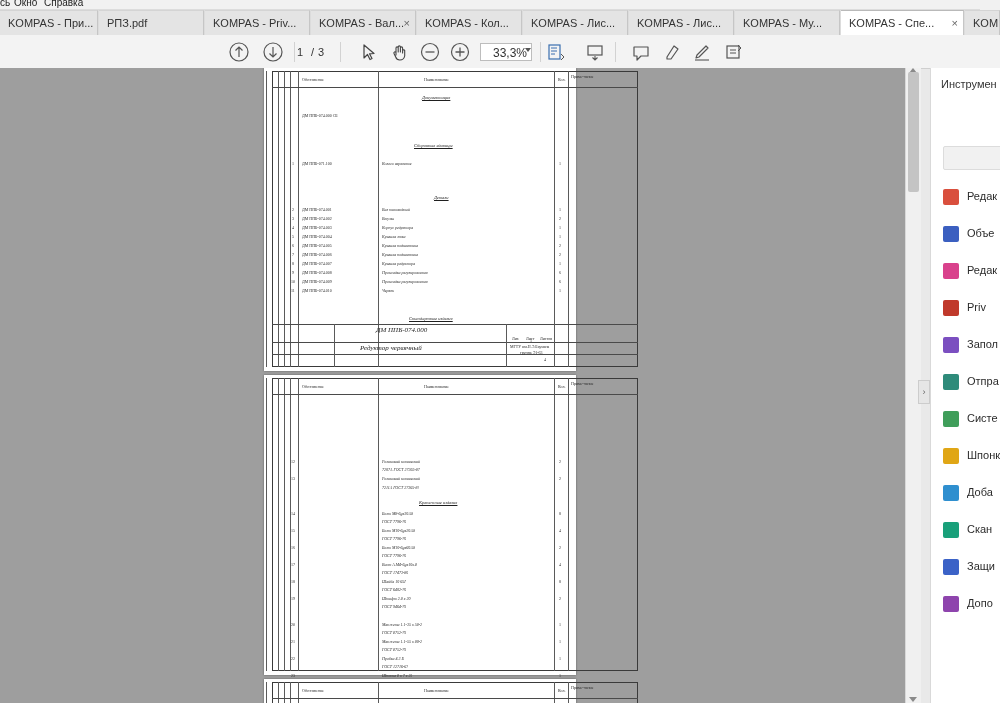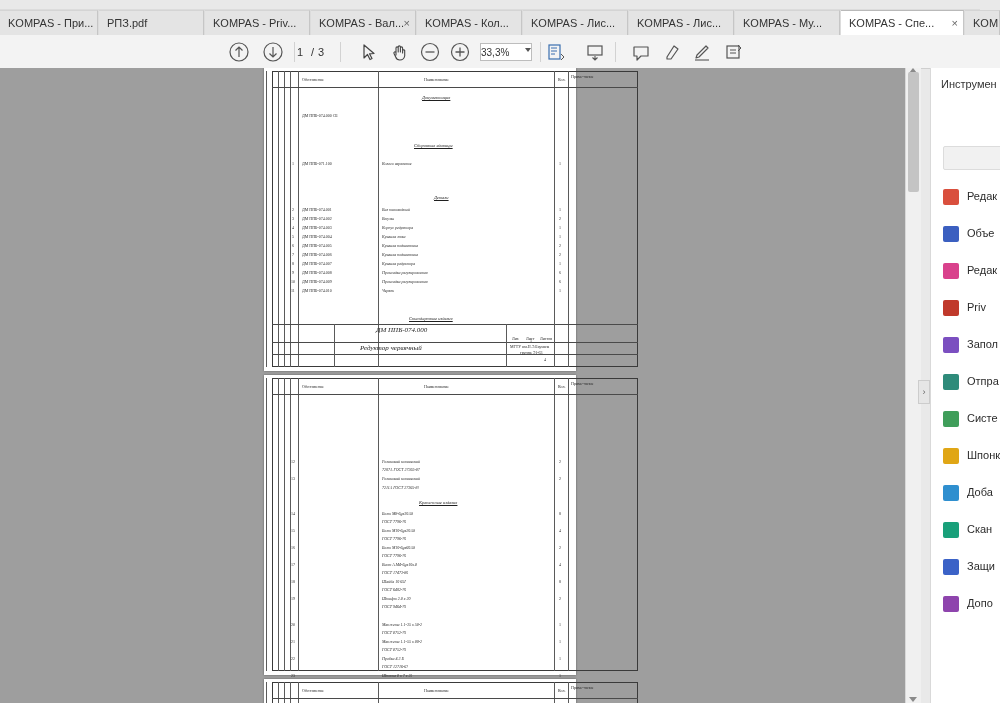--- a/index.html
+++ b/index.html
@@ -93,24 +93,24 @@
     font-size: 11px;
     color: #333;
   }
   .zoom-box {
     position: absolute;
     top: 8px;
     left: 480px;
     width: 52px; height: 18px;
     border: 1px solid #bdbdbd;
     background: #ffffff;
-    font-size: 10px;
+    font-size: 12px;
     color: #333;
     line-height: 18px;
-    padding-left: 0;
+    padding-left: 12px;
     box-sizing: border-box;
   }
   .zoom-caret {
     position: absolute;
     top: 13px; left: 525px;
     width: 0; height: 0;
     border-left: 3px solid transparent;
     border-right: 3px solid transparent;
     border-top: 4px solid #555;
   }
@@ -269,20 +269,25 @@
     font-size: 11px;
     color: #2b2b2b;
     white-space: nowrap;
   }
 </style>
 </head>
 <body>
 
 <div id="app">
 
+  <div class="menubar">
+    <span class="mi" style="left:0px">сь</span>
+    <span class="mi" style="left:14px">Окно</span>
+    <span class="mi" style="left:44px">Справка</span>
+  </div>
 
   <div class="tabbar">
     <div class="tab" style="left:0px;width:98px"><span>KOMPAS - При...</span></div>
     <div class="tab" style="left:99px;width:105px"><span>РПЗ.pdf</span></div>
     <div class="tab" style="left:205px;width:105px"><span>KOMPAS - Priv...</span></div>
     <div class="tab" style="left:311px;width:105px"><span>KOMPAS - Вал...</span><span class="closeb">×</span></div>
     <div class="tab" style="left:417px;width:105px"><span>KOMPAS - Кол...</span></div>
     <div class="tab" style="left:523px;width:105px"><span>KOMPAS - Лис...</span></div>
     <div class="tab" style="left:629px;width:105px"><span>KOMPAS - Лис...</span></div>
     <div class="tab" style="left:735px;width:105px"><span>KOMPAS - My...</span></div>

